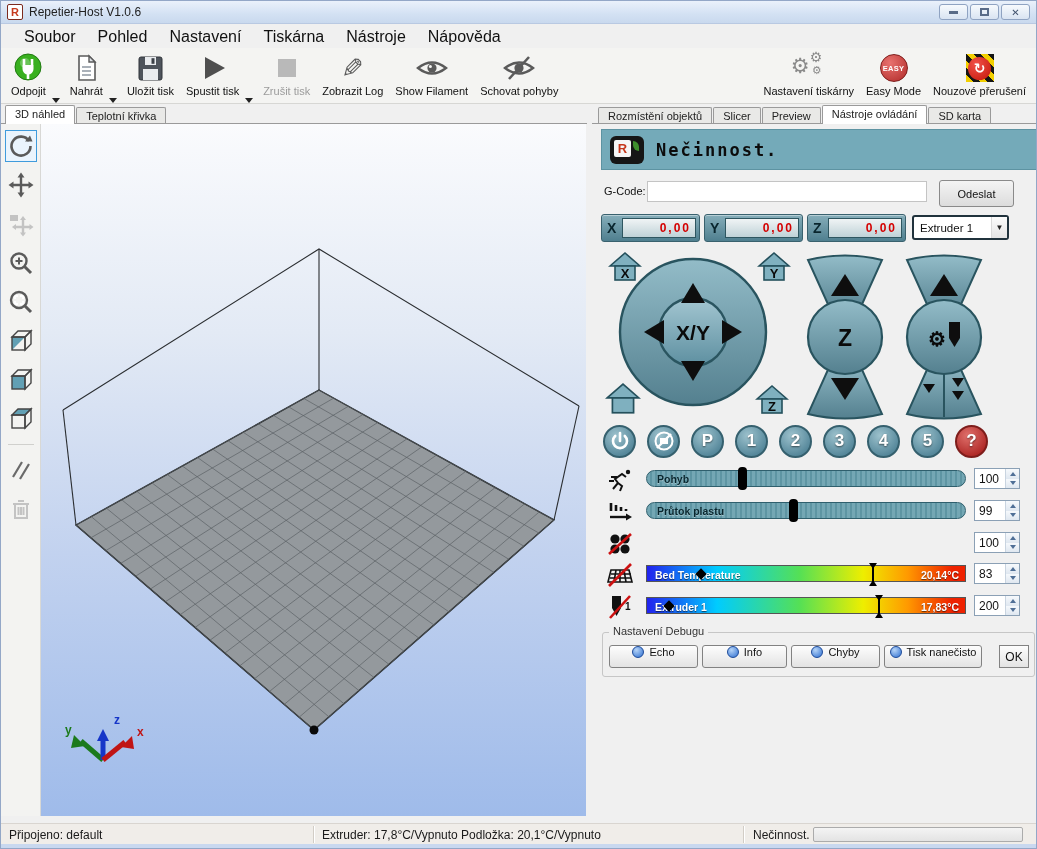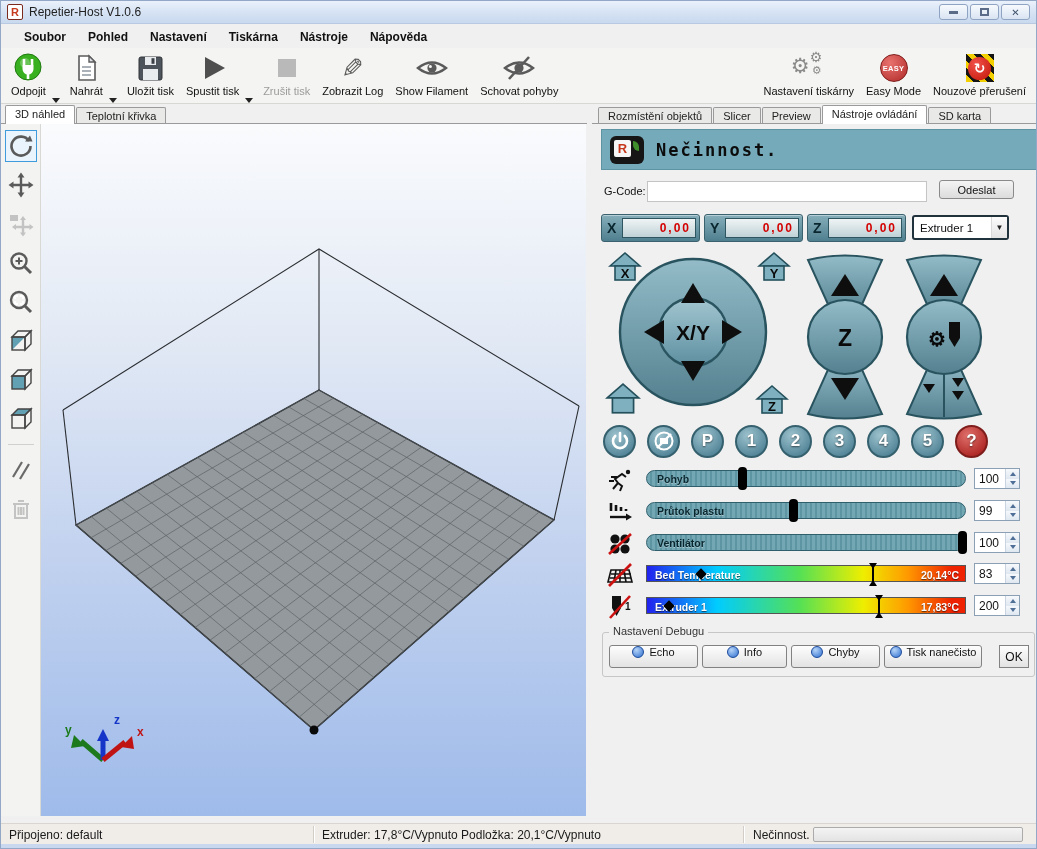--- a/index.html
+++ b/index.html
@@ -19,21 +19,21 @@
   .win-controls { margin-left:auto; display:flex; gap:2px; }
   .win-btn { width:29px; height:16px; border:1px solid #8fa3c2; border-radius:3px;
              background:linear-gradient(#f7fafd,#d9e4f2); display:flex; align-items:center; justify-content:center;
              font-size:10px; color:#41536e; }
   .win-btn .min-glyph { width:9px; height:3px; background:#5a6c88; }
   .win-btn .max-glyph { width:9px; height:8px; border:2px solid #5a6c88; }
 
   
   .menubar { position:absolute; left:0; top:24px; width:100%; height:23px; background:#f0f0f0;
              display:flex; align-items:center; padding-left:12px; gap:0; }
-  .menu-item { padding:4px 11px; font-size:12px;font-weight:bold; }
+  .menu-item { padding:4px 11px; font-size:16px; }
 
   
   .toolbar { position:absolute; left:0; top:47px; width:100%; height:56px; background:#f4f4f2;
              border-bottom:1px solid #d7d7d4; display:flex; align-items:flex-start; padding:3px 4px 0 4px; }
   .tb-btn { display:flex; flex-direction:column; align-items:center; padding:1px 6px 0 6px; position:relative; }
   .tb-ico { height:32px; display:flex; align-items:center; justify-content:center; }
   .tb-label { font-size:11px; margin-top:1px; white-space:nowrap; }
   .tb-label.disabled { color:#9c9c9c; }
   .dd-arrow { align-self:flex-end; width:0; height:0; border-left:4px solid transparent; border-right:4px solid transparent;
               border-top:5px solid #222; margin:14px 4px 0 0; }
@@ -80,21 +80,21 @@
                    border:1px solid #5d93a2; display:flex; align-items:center; padding-left:8px; }
   .rh-logo { width:34px; height:28px; background:#161616; border-radius:6px; position:relative; margin-right:12px; }
   .rh-logo .inner { position:absolute; left:4px; top:4px; width:17px; height:17px; background:#f6f6f6; border-radius:2px;
                     color:#c6371c; font-weight:bold; font-size:13px; text-align:center; line-height:17px; }
   .rh-logo .leaf { position:absolute; right:5px; top:5px; width:6px; height:10px; background:#3f8f2d; border-radius:0 6px 0 6px; }
   .status-text { font-family:"DejaVu Sans Mono", monospace; font-weight:bold; font-size:17px; letter-spacing:2px; color:#0c0c0c; }
 
   .gcode-label { position:absolute; left:3px; top:61px; font-size:11px; }
   .gcode-input { position:absolute; left:46px; top:57px; width:280px; height:21px; border:1px solid #c4c4c4; background:#fff;
                  font-size:12px; padding:0 4px; font-family:"Liberation Sans", sans-serif;}
-  .send-btn { position:absolute; left:338px; top:56px; width:75px; height:19px; background:linear-gradient(#f4f4f4,#dcdcdc);
+  .send-btn { position:absolute; left:338px; top:56px; width:75px; height:27px; background:linear-gradient(#f4f4f4,#dcdcdc);
               border:1px solid #8a8a8a; border-radius:3px; font-size:11px; display:flex; align-items:center; justify-content:center; }
 
   .axis-block { position:absolute; top:90px; width:99px; height:28px; border-radius:3px;
                 background:linear-gradient(#86aeba,#4f7f8f); border:1px solid #39616e;
                 box-shadow:inset 0 1px 0 rgba(255,255,255,.4); display:flex; align-items:center; padding-left:5px; }
   .axis-block .ax { font-weight:bold; font-size:14px; color:#09252d; width:15px; }
   .axis-display { width:74px; height:20px; background:linear-gradient(#f0f4f5,#bfd2d7); border:1px solid #2e5660;
                   color:#d40000; font-weight:bold; font-size:12px; letter-spacing:2px; text-align:right; padding:2px 4px 0 0; }
   .combo { position:absolute; left:311px; top:91px; width:97px; height:25px; background:#fff; border:2px solid #20323c;
            border-radius:3px; display:flex; align-items:center; padding-left:6px; font-size:11.5px; }
@@ -633,24 +633,20 @@
       <div class="slider-row" style="top:407px;">
         <span class="sl-icon">
           <svg width="26" height="26" viewBox="0 0 26 26">
             <circle cx="8" cy="8" r="4.6" fill="#111"></circle>
               <circle cx="18" cy="8" r="4.6" fill="#111"></circle>
             <circle cx="8" cy="18" r="4.6" fill="#111"></circle>
               <circle cx="18" cy="18" r="4.6" fill="#111"></circle>
             <path d="M2 23 L24 3" stroke="#cc1111" stroke-width="2.6"></path>
           </svg>
         </span>
-        <div class="sl-track">
-          <span class="sl-label">Ventilátor</span>
-          <span class="sl-thumb" style="left: 99%;"></span>
-        </div>
         <div class="spin">
           <span class="spin-val">100</span>
           <span class="spin-arrows">
               <span class="spin-up"></span>
               <span class="spin-dn"></span>
             </span>
         </div>
       </div>
 
       <div class="slider-row" style="top:438px;">

